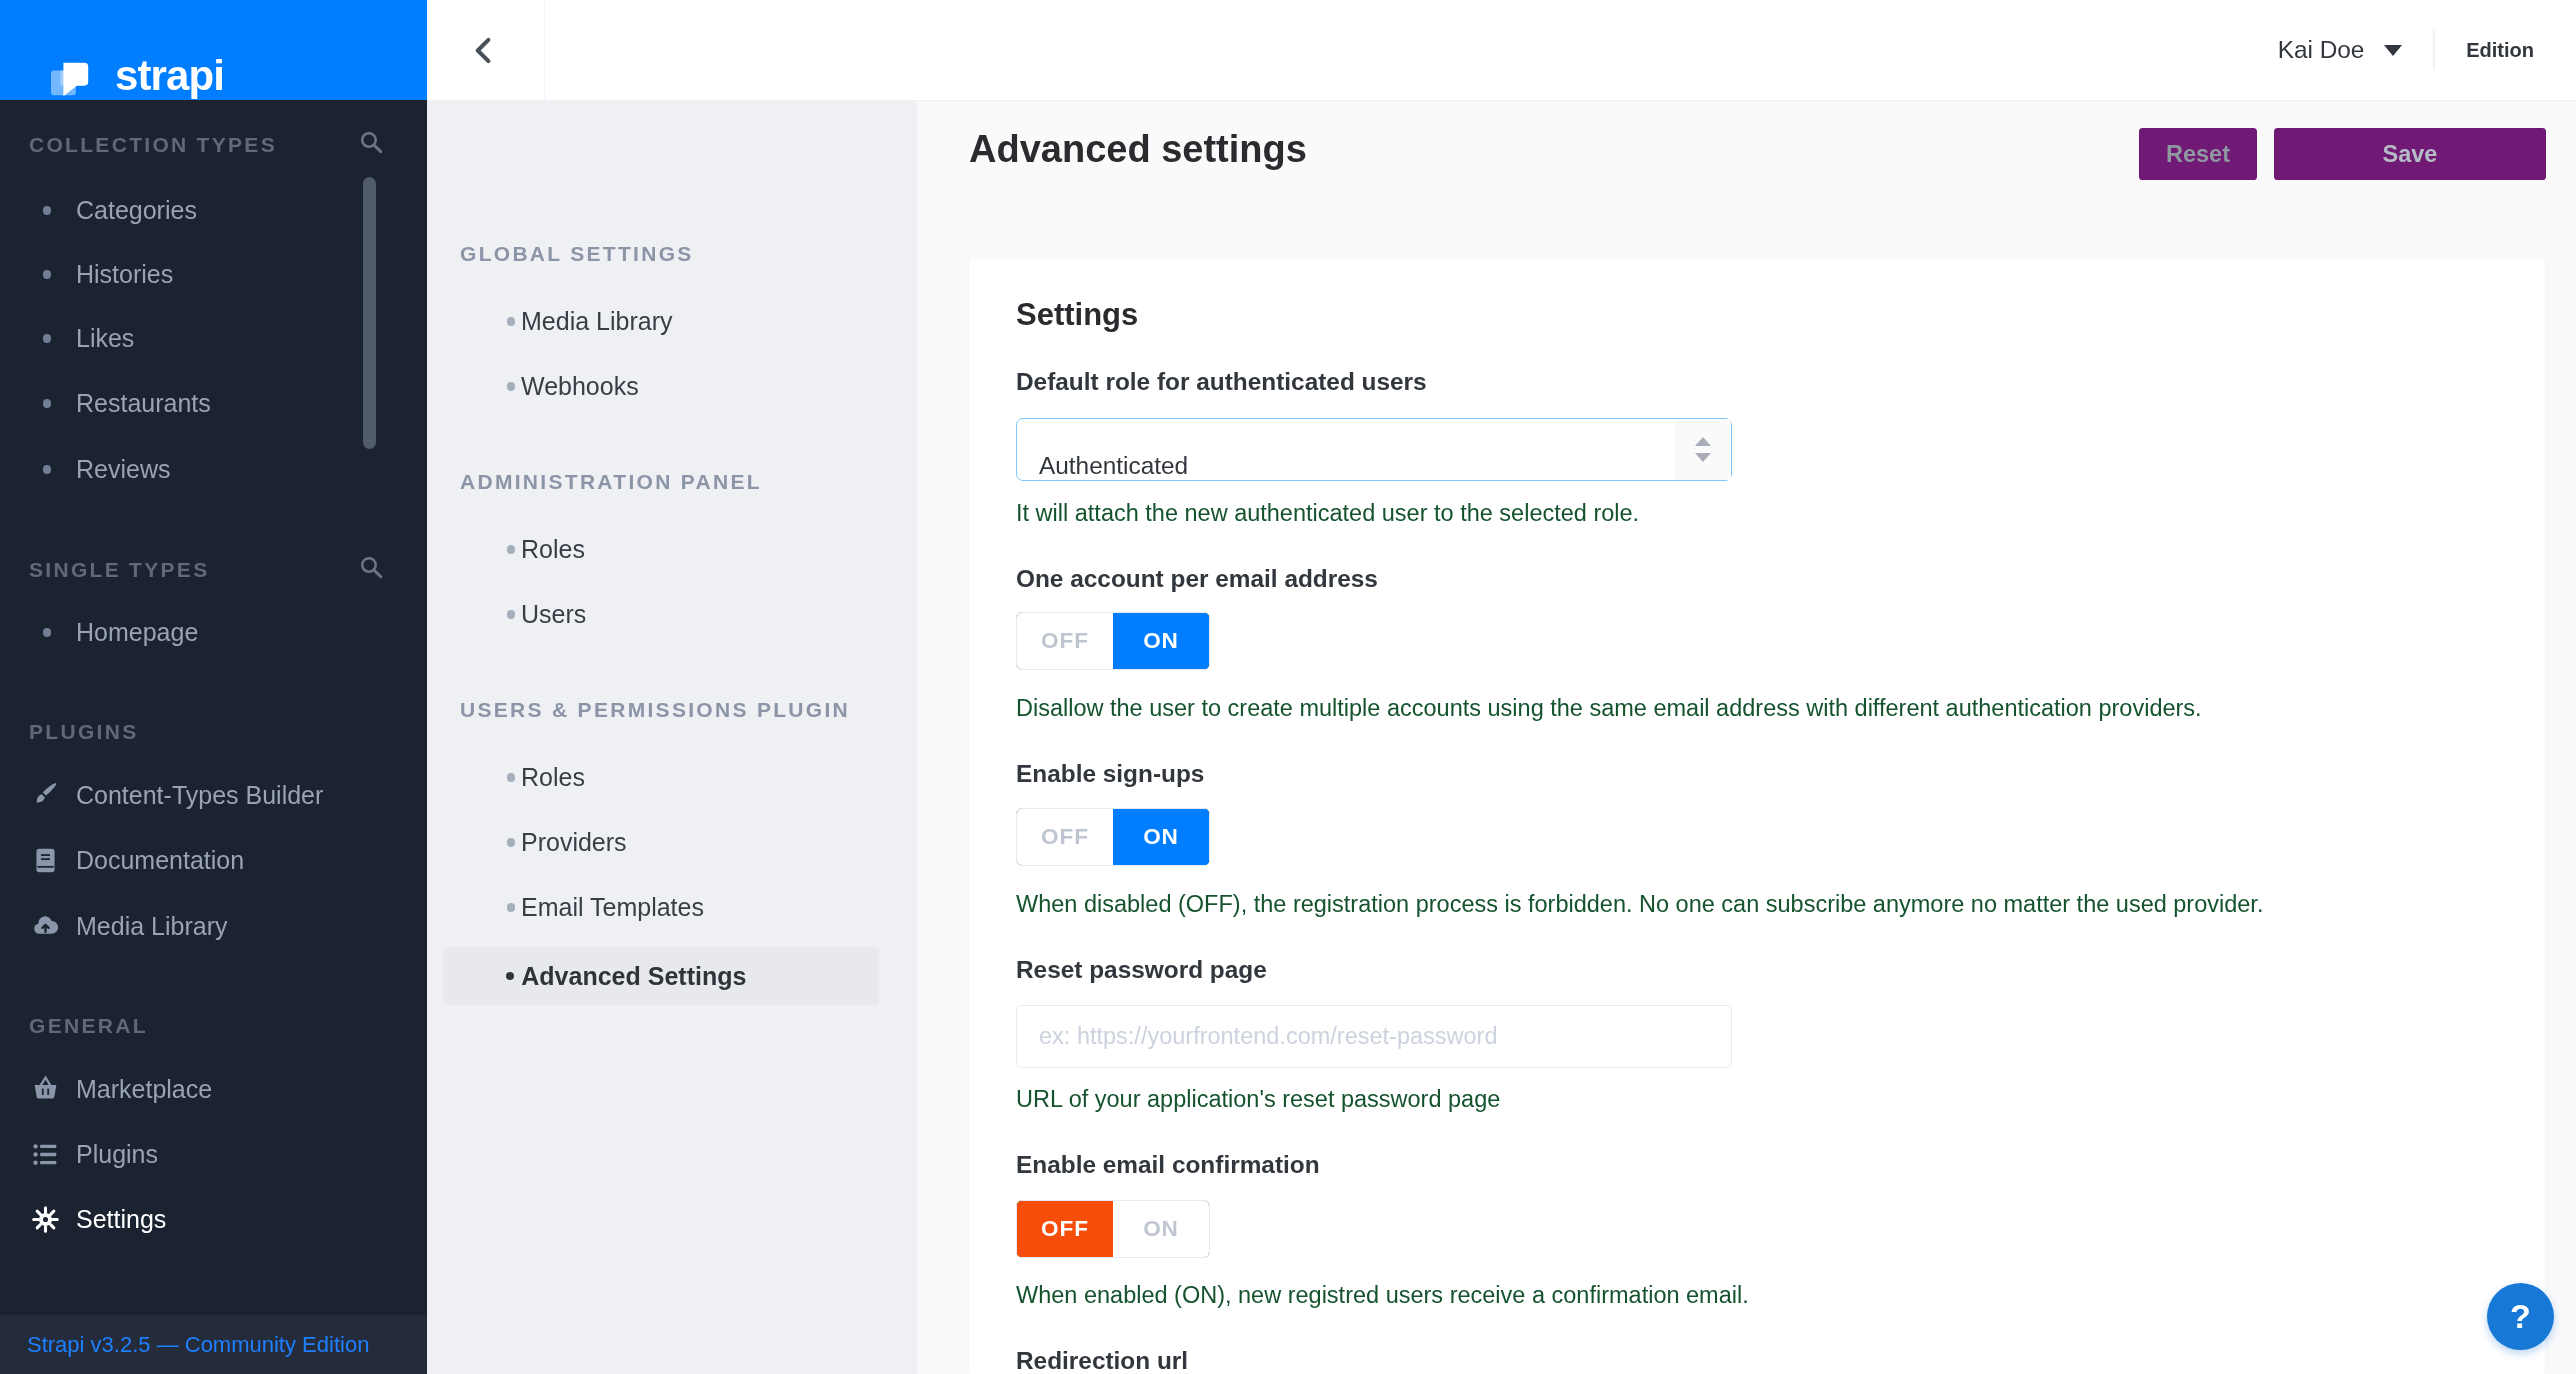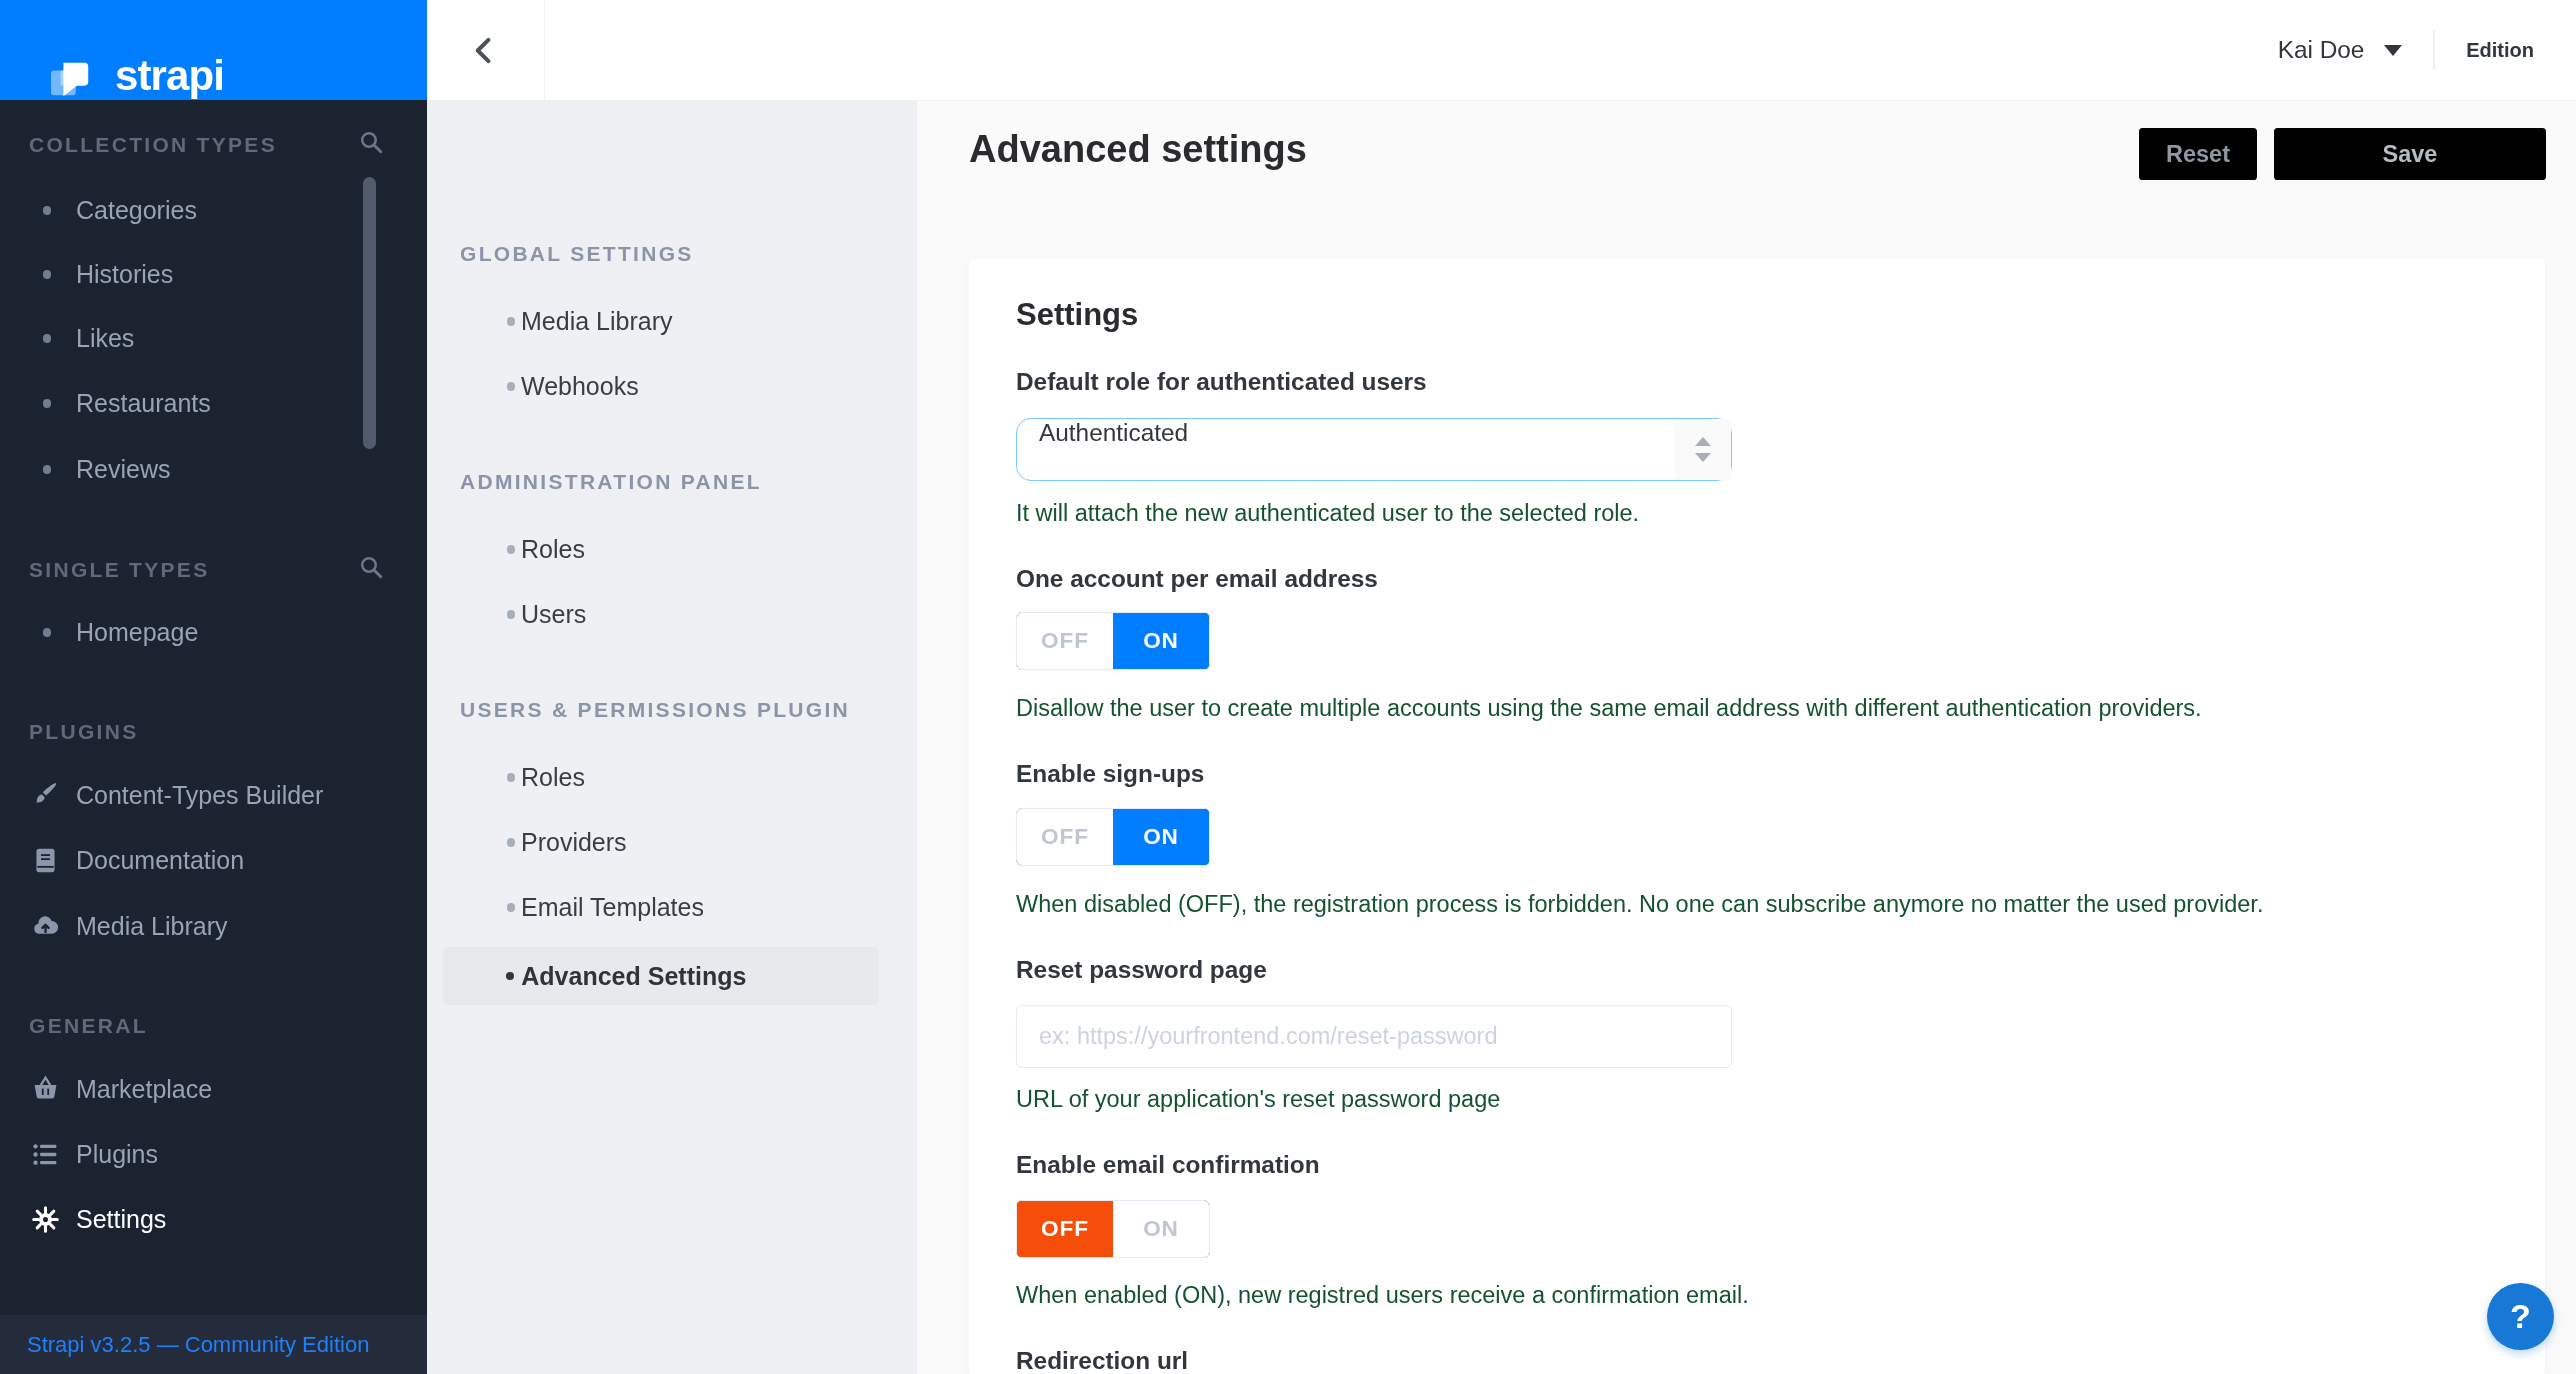--- a/index.html
+++ b/index.html
@@ -36,30 +36,30 @@
   .s-item { position:absolute; left:0; width:490px; height:51px; display:flex; align-items:center; font-size:25px; color:#383d46; cursor:pointer; }
   .s-item .bullet { position:absolute; left:80px; width:8.1px; height:8.1px; border-radius:50%; background:#a6afbc; }
   .s-item .s-label { position:absolute; left:94px; white-space:nowrap; }
   .s-item.active { left:16.3px; width:436px; height:58px; background:#e8e9ec; border-radius:5.4px; font-weight:700; color:#2f343b; }
   .s-item.active .bullet { left:63px; background:#32373d; }
   .s-item.active .s-label { left:78px; }
 
   
   .main { position:absolute; left:917px; top:101px; width:1659px; height:1274px; background:#fafafb; }
   .page-title { position:absolute; left:52px; top:27px; font-size:38px; font-weight:600; color:#292b2e; }
-  .btn { position:absolute; top:27px; height:52px; background:#000000; border:none; border-radius:3.6px; font-size:23.5px; font-weight:600; font-family:inherit; cursor:pointer; }
+  .btn { position:absolute; top:27px; height:52px; background:#701a75; border:none; border-radius:3.6px; font-size:23.5px; font-weight:600; font-family:inherit; cursor:pointer; }
   .btn-reset { left:1222px; width:118px; color:#8f97a3; }
   .btn-save { left:1357px; width:272px; color:#b6bcc6; }
 
   .card { position:absolute; left:52px; top:158px; width:1576px; height:1115px; background:#fff; border-radius:3.6px; box-shadow:0 1.8px 7.2px rgba(150,160,180,0.08); overflow:hidden; }
   .card-title { position:absolute; left:47px; top:38px; font-size:31px; font-weight:700; color:#292b2e; }
   .f-label { position:absolute; left:47px; font-size:24.4px; font-weight:600; color:#32373d; white-space:nowrap; }
   .f-help { position:absolute; left:47px; font-size:23.5px; color:#14532d; white-space:nowrap; }
 
-  .select-box { position:absolute; left:47px; width:716px; height:63px; border:1.8px solid #7bc9fc; border-radius:15px; background:#fff; display:flex; align-items:flex-start; cursor:pointer; }
+  .select-box { position:absolute; left:47px; width:716px; height:63px; border:1.8px solid #7bc9fc; border-radius:7px; background:#fff; display:flex; align-items:flex-end; cursor:pointer; }
   .select-value { padding-left:22px; font-size:24.4px; color:#32373d; }
   .stepper-zone { position:absolute; right:0; top:0; width:56px; height:100%; background:#fafafb; border-radius:0 3.6px 3.6px 0; display:flex; flex-direction:column; align-items:center; justify-content:center; gap:6.3px; }
   .tri-up { width:0; height:0; border-left:8.1px solid transparent; border-right:8.1px solid transparent; border-bottom:9px solid #a9aeb8; }
   .tri-down { width:0; height:0; border-left:8.1px solid transparent; border-right:8.1px solid transparent; border-top:9px solid #a9aeb8; }
 
   .text-input { position:absolute; left:47px; width:716px; height:63px; border:1.8px solid #e5eaf4; border-radius:5.4px; background:#fff; padding-left:22px; font-size:23.5px; font-family:inherit; color:#32373d; }
   .text-input::placeholder { color:#ccd2de; }
 
   .toggle { position:absolute; left:47px; display:inline-flex; border:1.8px solid #e5eaf4; border-radius:5.4px; overflow:hidden; background:#4d7c0f; cursor:pointer; }
   .seg { width:96px; height:56px; display:flex; align-items:center; justify-content:center; font-size:22.6px; font-weight:700; letter-spacing:0.9px; color:#c0c6d1; background:#fff; }

